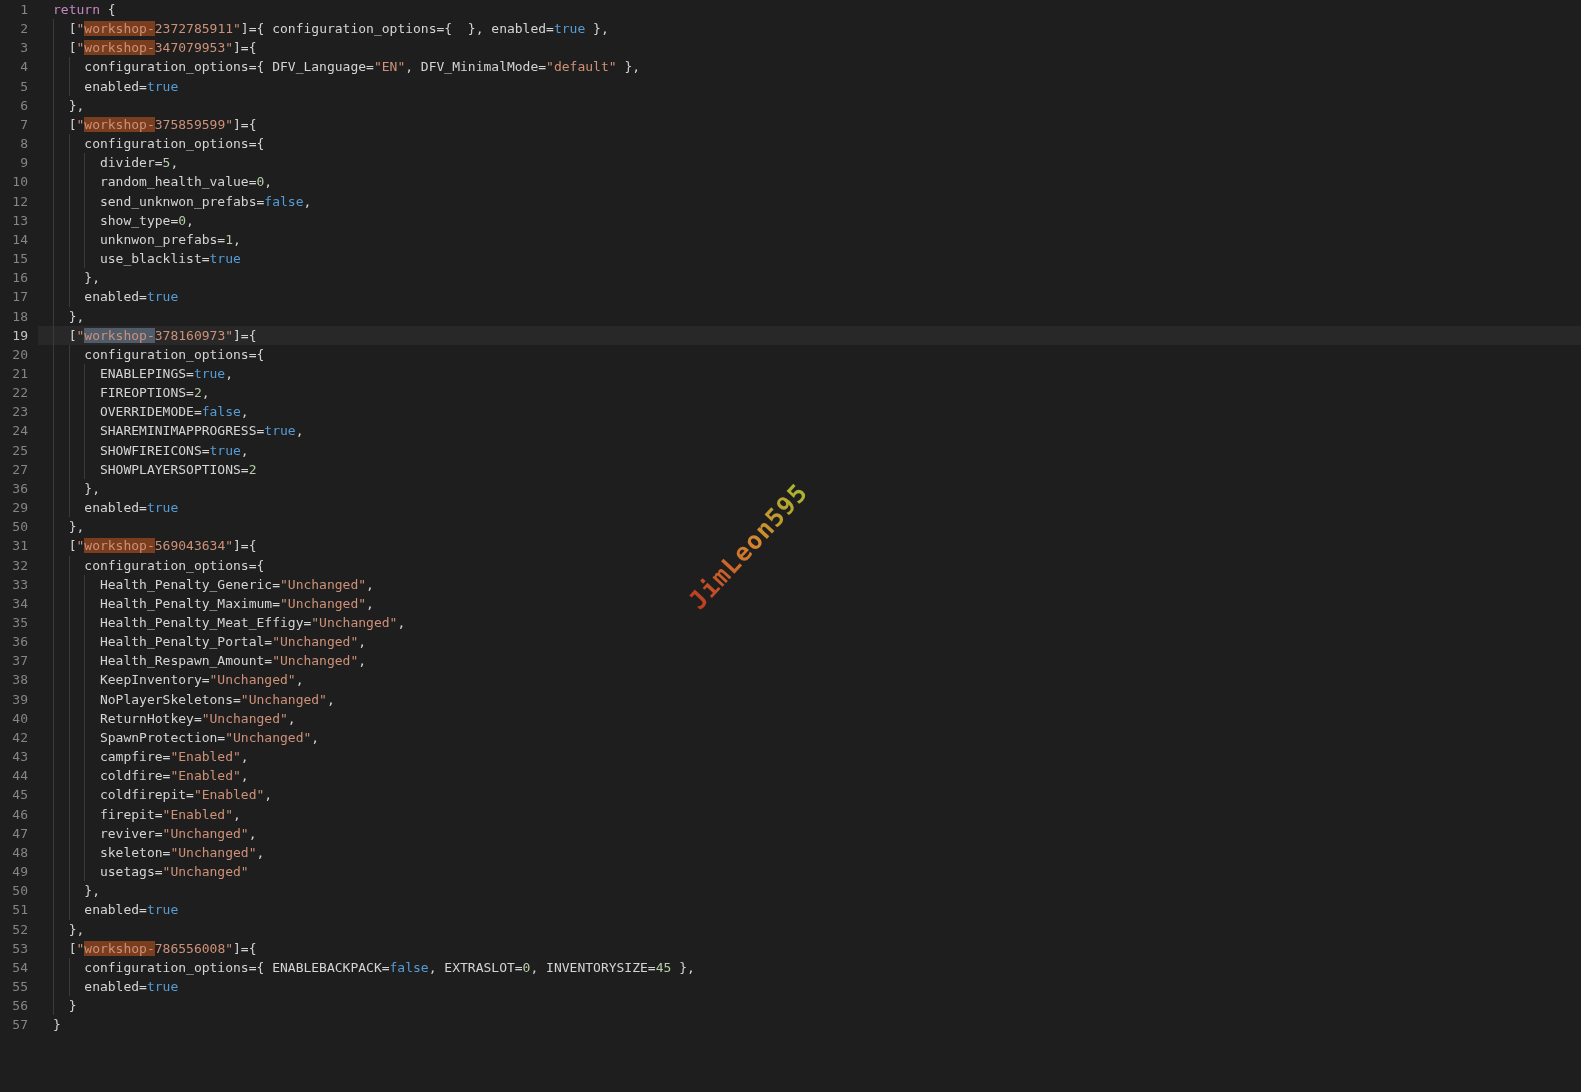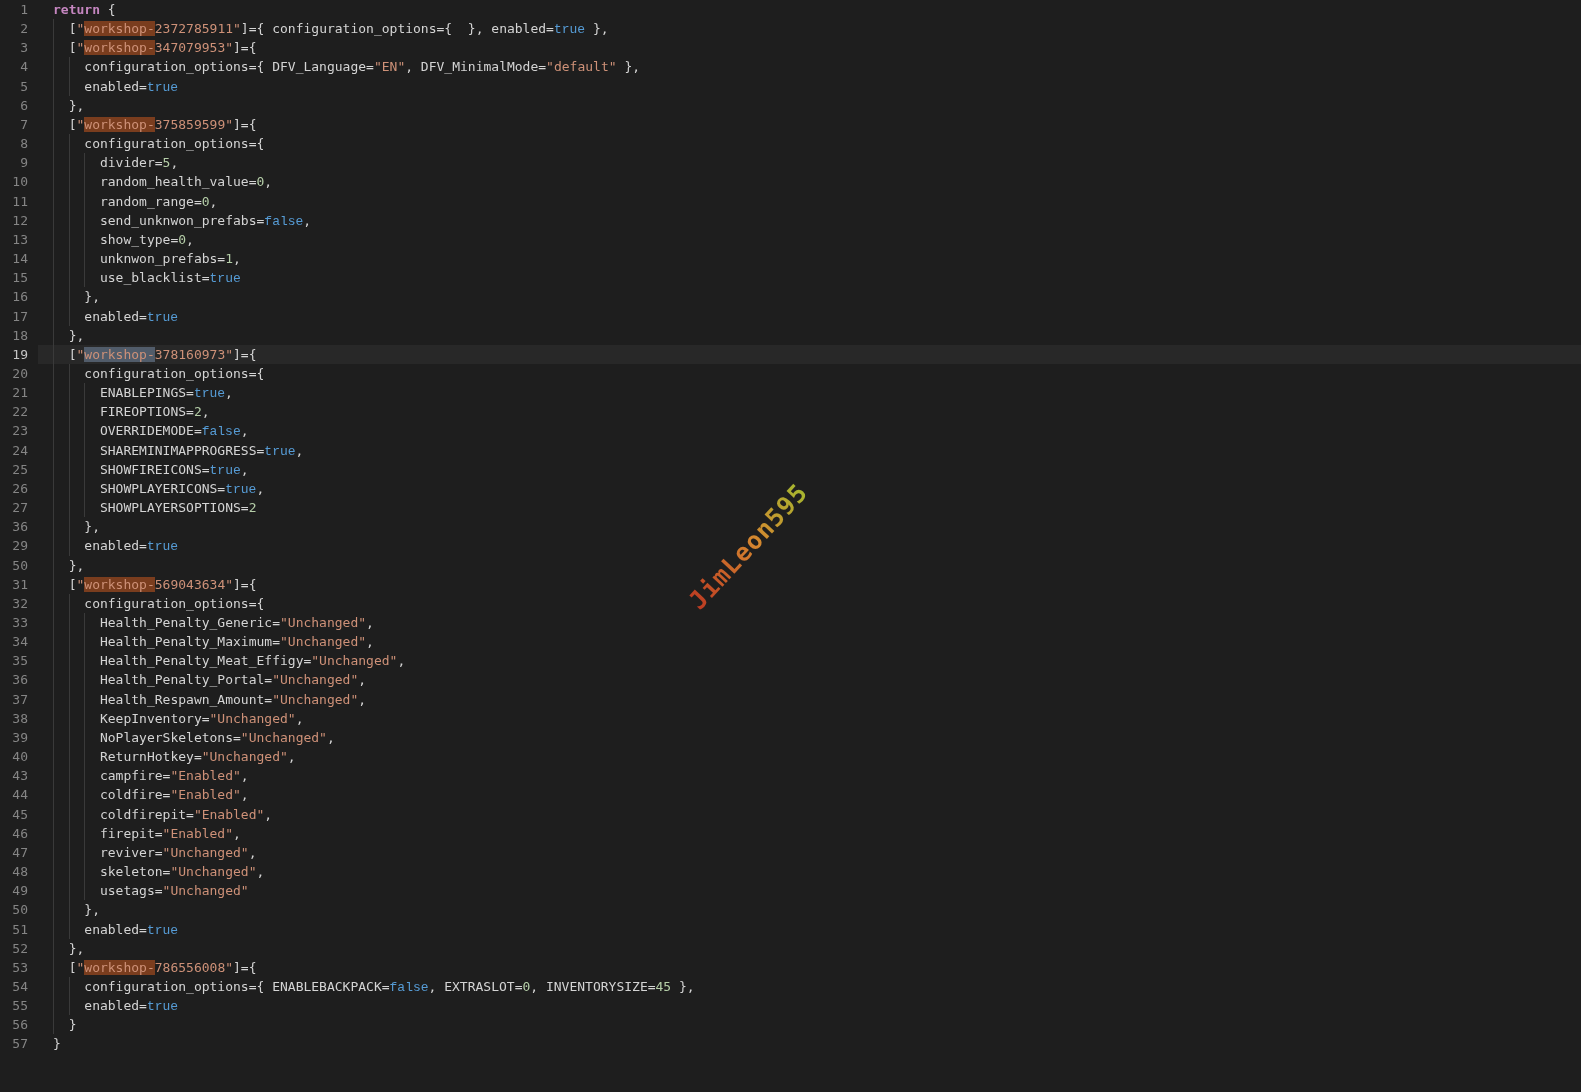--- a/index.html
+++ b/index.html
@@ -22,24 +22,24 @@
     flex:0 0 38px;width:38px;text-align:right;padding-right:10px;
     color:var(--gut);user-select:none;
   }
   .row.active .gutter{color:var(--gutact);}
   .content{
     position:relative;flex:1 1 auto;padding-left:15px;
     white-space:pre;color:var(--fg);
   }
   .row.active .content{background:var(--rowbg);}
   .guide{position:absolute;top:0;bottom:0;width:1px;background:var(--guide);}
-  .tok-k{color:var(--kwd);font-weight:bold;}
+  .tok-k{color:var(--kwd);}
   .tok-s{color:var(--str);}
   .tok-n{color:var(--num);}
-  .tok-b{color:var(--bool);font-family:Liberation Mono, monospace;}
+  .tok-b{color:var(--bool);}
   .hl-f{background:var(--findbg);}
   .hl-c{background:var(--curbg);}
   #watermark{
     position:absolute;left:668px;top:532px;
     font-size:25px;font-weight:bold;letter-spacing:1px;
     transform:rotate(-47deg);transform-origin:center;
     background:linear-gradient(to right,var(--wm1) 0%,var(--wm2) 55%,var(--wm3) 100%);
     -webkit-background-clip:text;background-clip:text;
     color:transparent;-webkit-text-fill-color:transparent;
     pointer-events:none;
@@ -84,24 +84,20 @@
       </div>
       <div class="row">
         <div class="gutter">9</div>
         <div class="content"><span class="guide" style="left: 15px;"></span><span class="guide" style="left: 30.64px;"></span><span class="guide" style="left: 46.28px;"></span><span>      divider=</span><span class="tok-n">5</span><span>,</span></div>
       </div>
       <div class="row">
         <div class="gutter">10</div>
         <div class="content"><span class="guide" style="left: 15px;"></span><span class="guide" style="left: 30.64px;"></span><span class="guide" style="left: 46.28px;"></span><span>      random_health_value=</span><span class="tok-n">0</span><span>,</span></div>
       </div>
       <div class="row">
-        <div class="gutter">11</div>
-        <div class="content"><span class="guide" style="left: 15px;"></span><span class="guide" style="left: 30.64px;"></span><span class="guide" style="left: 46.28px;"></span><span>      random_range=</span><span class="tok-n">0</span><span>,</span></div>
-      </div>
-      <div class="row">
         <div class="gutter">12</div>
         <div class="content"><span class="guide" style="left: 15px;"></span><span class="guide" style="left: 30.64px;"></span><span class="guide" style="left: 46.28px;"></span><span>      send_unknwon_prefabs=</span><span class="tok-b">false</span><span>,</span></div>
       </div>
       <div class="row">
         <div class="gutter">13</div>
         <div class="content"><span class="guide" style="left: 15px;"></span><span class="guide" style="left: 30.64px;"></span><span class="guide" style="left: 46.28px;"></span><span>      show_type=</span><span class="tok-n">0</span><span>,</span></div>
       </div>
       <div class="row">
         <div class="gutter">14</div>
         <div class="content"><span class="guide" style="left: 15px;"></span><span class="guide" style="left: 30.64px;"></span><span class="guide" style="left: 46.28px;"></span><span>      unknwon_prefabs=</span><span class="tok-n">1</span><span>,</span></div>
@@ -144,24 +140,20 @@
       </div>
       <div class="row">
         <div class="gutter">24</div>
         <div class="content"><span class="guide" style="left: 15px;"></span><span class="guide" style="left: 30.64px;"></span><span class="guide" style="left: 46.28px;"></span><span>      SHAREMINIMAPPROGRESS=</span><span class="tok-b">true</span><span>,</span></div>
       </div>
       <div class="row">
         <div class="gutter">25</div>
         <div class="content"><span class="guide" style="left: 15px;"></span><span class="guide" style="left: 30.64px;"></span><span class="guide" style="left: 46.28px;"></span><span>      SHOWFIREICONS=</span><span class="tok-b">true</span><span>,</span></div>
       </div>
       <div class="row">
-        <div class="gutter">26</div>
-        <div class="content"><span class="guide" style="left: 15px;"></span><span class="guide" style="left: 30.64px;"></span><span class="guide" style="left: 46.28px;"></span><span>      SHOWPLAYERICONS=</span><span class="tok-b">true</span><span>,</span></div>
-      </div>
-      <div class="row">
         <div class="gutter">27</div>
         <div class="content"><span class="guide" style="left: 15px;"></span><span class="guide" style="left: 30.64px;"></span><span class="guide" style="left: 46.28px;"></span><span>      SHOWPLAYERSOPTIONS=</span><span class="tok-n">2</span></div>
       </div>
       <div class="row">
         <div class="gutter">36</div>
         <div class="content"><span class="guide" style="left: 15px;"></span><span class="guide" style="left: 30.64px;"></span><span>    },</span></div>
       </div>
       <div class="row">
         <div class="gutter">29</div>
         <div class="content"><span class="guide" style="left: 15px;"></span><span class="guide" style="left: 30.64px;"></span><span>    enabled=</span><span class="tok-b">true</span></div>
@@ -202,20 +194,24 @@
         <div class="gutter">38</div>
         <div class="content"><span class="guide" style="left: 15px;"></span><span class="guide" style="left: 30.64px;"></span><span class="guide" style="left: 46.28px;"></span><span>      KeepInventory=</span><span class="tok-s">"Unchanged"</span><span>,</span></div>
       </div>
       <div class="row">
         <div class="gutter">39</div>
         <div class="content"><span class="guide" style="left: 15px;"></span><span class="guide" style="left: 30.64px;"></span><span class="guide" style="left: 46.28px;"></span><span>      NoPlayerSkeletons=</span><span class="tok-s">"Unchanged"</span><span>,</span></div>
       </div>
       <div class="row">
         <div class="gutter">40</div>
         <div class="content"><span class="guide" style="left: 15px;"></span><span class="guide" style="left: 30.64px;"></span><span class="guide" style="left: 46.28px;"></span><span>      ReturnHotkey=</span><span class="tok-s">"Unchanged"</span><span>,</span></div>
+      </div>
+      <div class="row">
+        <div class="gutter">42</div>
+        <div class="content"><span class="guide" style="left: 15px;"></span><span class="guide" style="left: 30.64px;"></span><span class="guide" style="left: 46.28px;"></span><span>      SpawnProtection=</span><span class="tok-s">"Unchanged"</span><span>,</span></div>
       </div>
       <div class="row">
         <div class="gutter">43</div>
         <div class="content"><span class="guide" style="left: 15px;"></span><span class="guide" style="left: 30.64px;"></span><span class="guide" style="left: 46.28px;"></span><span>      campfire=</span><span class="tok-s">"Enabled"</span><span>,</span></div>
       </div>
       <div class="row">
         <div class="gutter">44</div>
         <div class="content"><span class="guide" style="left: 15px;"></span><span class="guide" style="left: 30.64px;"></span><span class="guide" style="left: 46.28px;"></span><span>      coldfire=</span><span class="tok-s">"Enabled"</span><span>,</span></div>
       </div>
       <div class="row">

